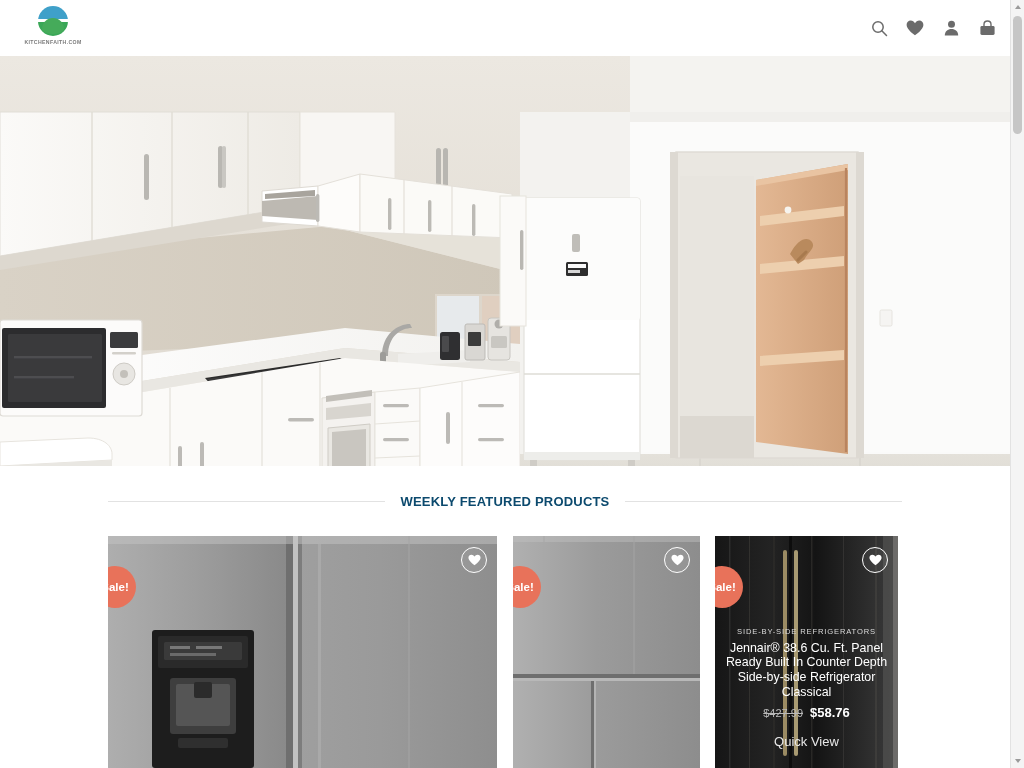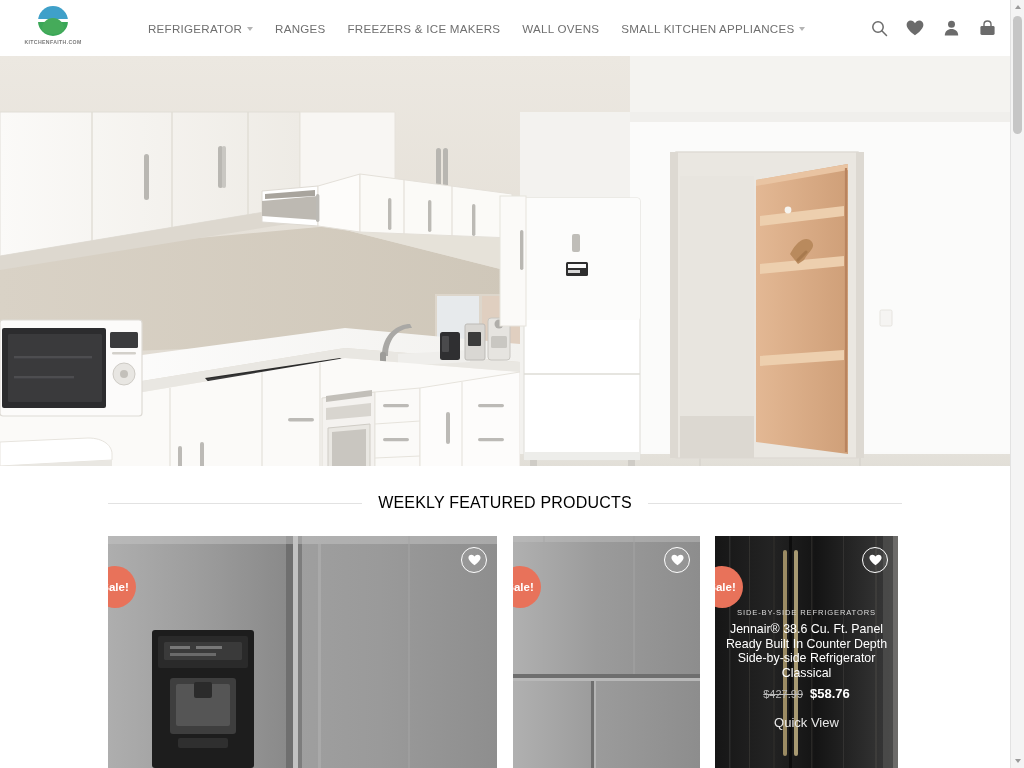--- a/index.html
+++ b/index.html
@@ -153,24 +153,24 @@
     display: flex;
     align-items: center;
     gap: 16px;
   }
   .title-rule {
     flex: 1 1 auto;
     height: 1px;
     background: #e2e2e2;
   }
   #featured-title {
-    font-size: 16px;
+    font-size: 13px;
     letter-spacing: 0.2px;
-    color: #000000;
-    font-weight: 400;
+    color: #0c4a6e;
+    font-weight: 700;
     white-space: nowrap;
   }
 
   #cards {
     position: absolute;
     left: 108px;
     top: 70px;
     width: 794px;
     height: 232px;
   }
@@ -223,21 +223,21 @@
   .wish-btn svg { display: block; }
 
   
   .card-overlay {
     position: absolute;
     inset: 0;
     z-index: 5;
     display: flex;
     flex-direction: column;
     align-items: center;
-    justify-content: flex-start;
+    justify-content: center;
     padding: 72px 6px 0 6px;
     text-align: center;
     color: #ffffff;
   }
   .ov-category {
     font-size: 7.6px;
     letter-spacing: 0.85px;
     color: #dcdcdc;
     text-transform: uppercase;
     margin-bottom: 5px;
@@ -319,39 +319,20 @@
 
   <div id="viewport">
 
     <div id="header">
 
       <a id="logo-block">
         <span id="logo-mark"></span>
         <span id="logo-text">KITCHENFAITH.COM</span>
       </a>
 
-      <nav id="nav">
-        <div class="nav-item">
-          <span>REFRIGERATOR</span>
-          <span class="nav-caret"></span>
-        </div>
-        <div class="nav-item">
-          <span>RANGES</span>
-        </div>
-        <div class="nav-item">
-          <span>FREEZERS &amp; ICE MAKERS</span>
-        </div>
-        <div class="nav-item">
-          <span>WALL OVENS</span>
-        </div>
-        <div class="nav-item">
-          <span>SMALL KITCHEN APPLIANCES</span>
-          <span class="nav-caret"></span>
-        </div>
-      </nav>
 
       <div id="header-icons">
         <span class="hicon">
           <svg width="17" height="17" viewBox="0 0 17 17">
             <circle cx="7" cy="7" r="5.2" fill="none" stroke="#6b6b6b" stroke-width="1.5"></circle>
             <line x1="10.8" y1="10.8" x2="15.5" y2="15.5" stroke="#6b6b6b" stroke-width="1.5" stroke-linecap="round"></line>
           </svg>
         </span>
         <span class="hicon">
           <svg width="18" height="16" viewBox="0 0 18 16">

